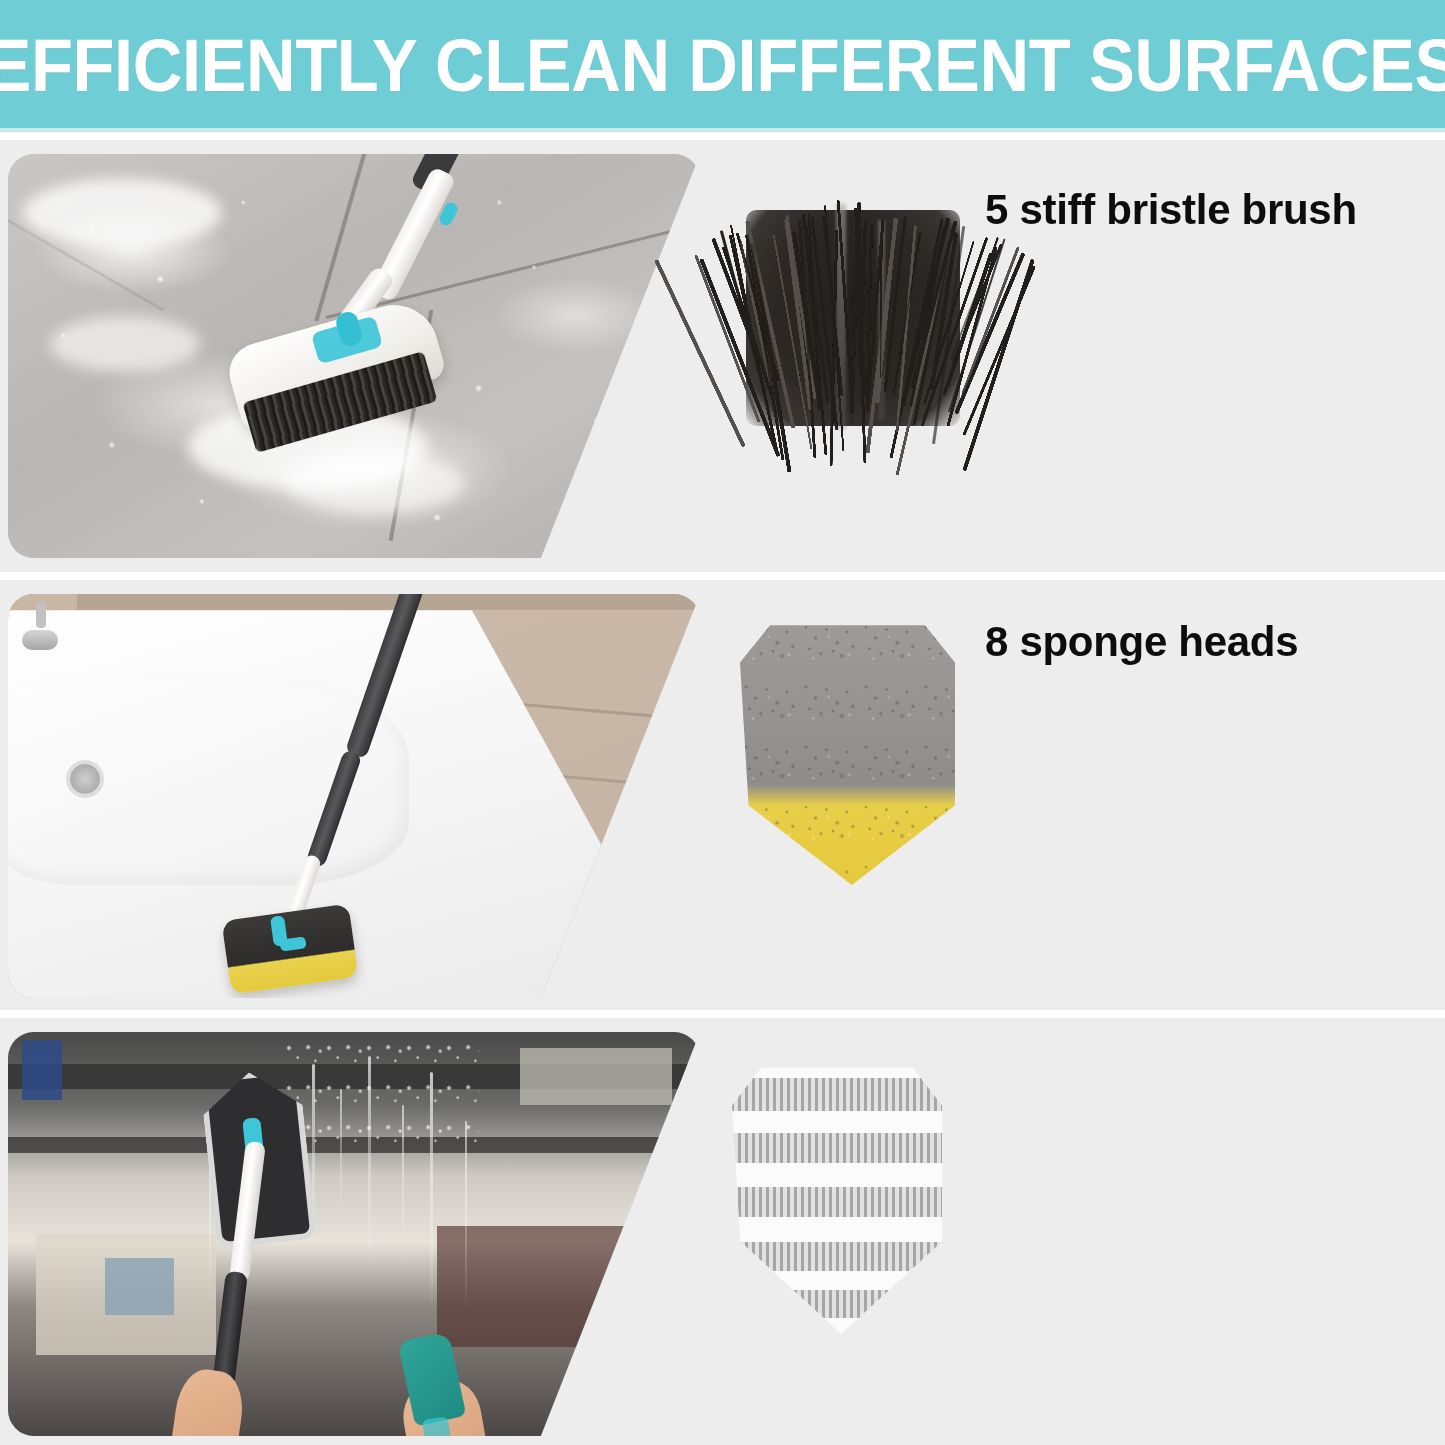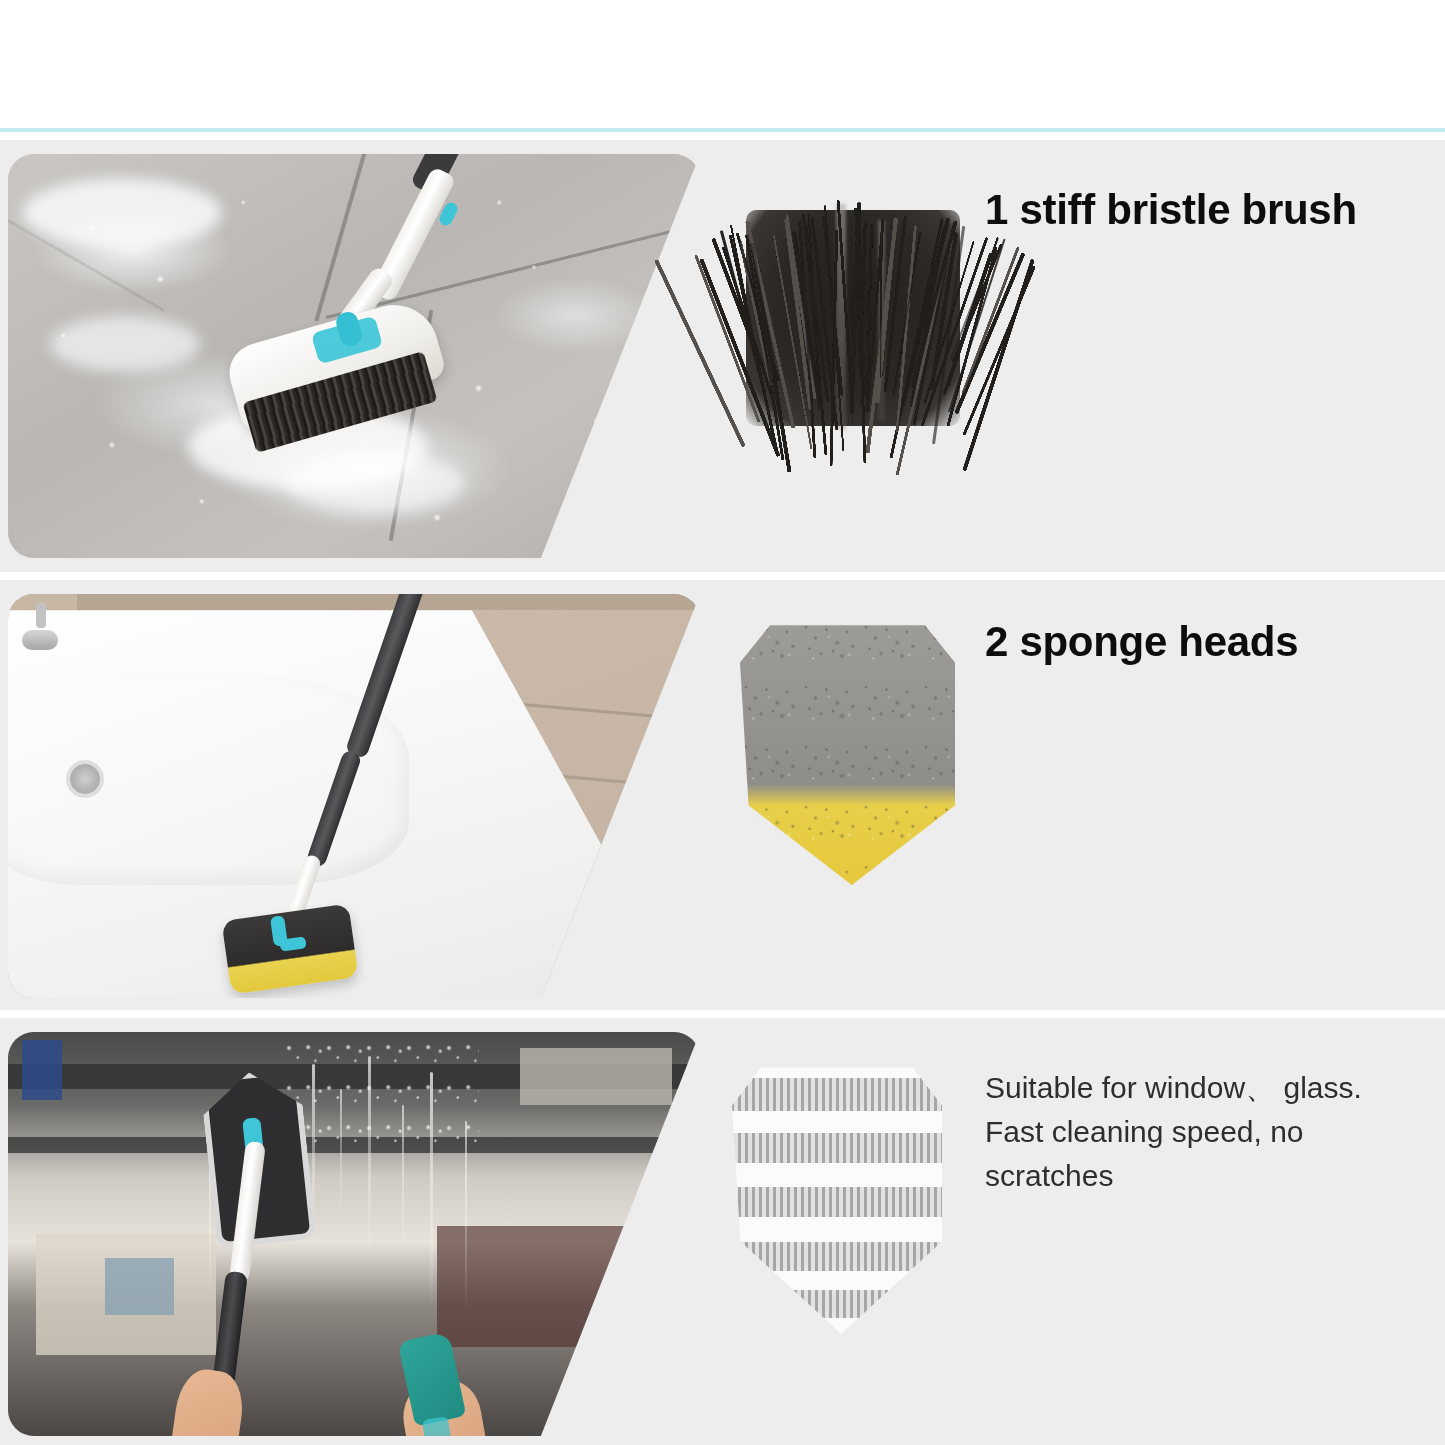--- a/index.html
+++ b/index.html
@@ -240,20 +240,23 @@
     line-height: 1.47;
     margin: 0;
     max-width: 430px;
   }
 </style>
 </head>
 <body>
 
 <div id="page">
 
+  <div class="banner">
+    <div class="banner-title">EFFICIENTLY CLEAN DIFFERENT SURFACES</div>
+  </div>
   <div class="banner-underline"></div>
   <div class="divider" id="div-top"></div>
 
   <div class="row" id="row1">
 
     <div class="scene">
       <div class="scene-inner">
         <div class="tile-floor"></div>
 
         <div class="grout" style="left:48%;top:-4%;width:4px;height:46%;transform:rotate(16deg);"></div>
@@ -1682,21 +1685,21 @@
           <div class="bristle" style="left: 136px; top: 27.8px; width: 2.05px; height: 186.5px; transform: rotate(-2.9deg); opacity: 0.92; background: rgb(34, 31, 28);"></div>
           <div class="bristle" style="left: 49.1px; top: 64.5px; width: 2.5px; height: 211.3px; transform: rotate(-21.4deg); opacity: 0.7; background: rgb(34, 31, 28);"></div>
           <div class="bristle" style="left: 108.4px; top: 36.2px; width: 2.41px; height: 213.9px; transform: rotate(-6.7deg); opacity: 0.65; background: rgb(34, 31, 28);"></div>
           <div class="bristle" style="left: 193px; top: 47px; width: 1.86px; height: 198.9px; transform: rotate(19deg); opacity: 0.83; background: rgb(34, 31, 28);"></div>
           <div class="bristle" style="left: 177.2px; top: 41.1px; width: 1.97px; height: 169.9px; transform: rotate(13.3deg); opacity: 0.69; background: rgb(34, 31, 28);"></div>
           <div class="bristle" style="left: 102.4px; top: 50px; width: 1.77px; height: 236.1px; transform: rotate(1.4deg); opacity: 0.72; background: rgb(34, 31, 28);"></div>
         </div>
     </div>
 
     <div class="textcol" id="text1">
-      <h2 class="head">1 stiff bristle brush</h2>
+      <h2 class="head">5 stiff bristle brush</h2>
     </div>
   </div>
 
   <div class="divider" id="div1"></div>
 
   <div class="row" id="row2">
 
     <div class="scene">
       <div class="scene-inner">
         <div class="tub-wall"></div>
@@ -1721,21 +1724,21 @@
       </div>
     </div>
 
     <div class="product" id="prod2">
       <div class="sponge">
         <div class="sponge-tex"></div>
       </div>
     </div>
 
     <div class="textcol" id="text2">
-      <h2 class="head">2 sponge heads</h2>
+      <h2 class="head">8 sponge heads</h2>
     </div>
   </div>
 
   <div class="divider" id="div2"></div>
 
   <div class="row" id="row3">
 
     <div class="scene">
       <div class="scene-inner">
         <div class="win-bg"></div>
@@ -1775,17 +1778,16 @@
       <div class="pad">
         <div class="pad-stripe" style="top:6%;height:12%;"></div>
         <div class="pad-stripe" style="top:26%;height:11%;"></div>
         <div class="pad-stripe" style="top:46%;height:11%;"></div>
         <div class="pad-stripe" style="top:66%;height:11%;"></div>
         <div class="pad-stripe" style="top:84%;height:10%;"></div>
       </div>
     </div>
 
     <div class="textcol" id="text3">
-      <p class="body">Suitable for window、 glass. Fast cleaning speed, no scratches</p>
     </div>
   </div>
 
 </div>
 
 </body></html>

